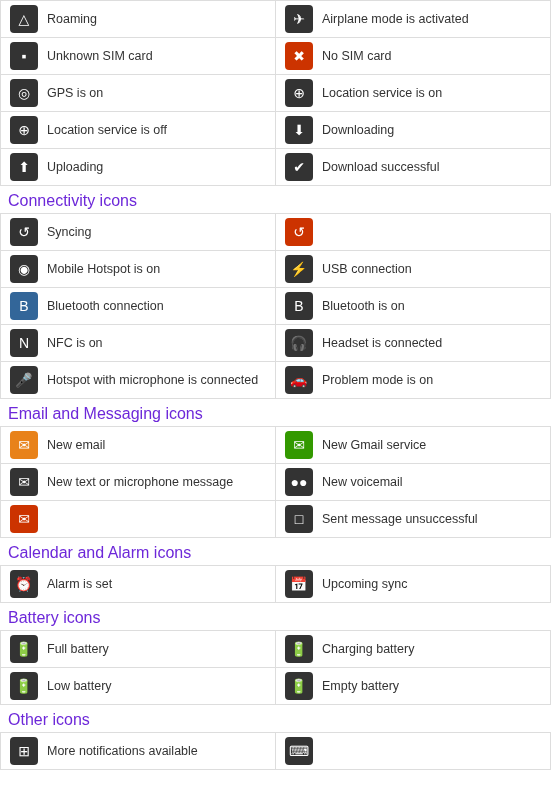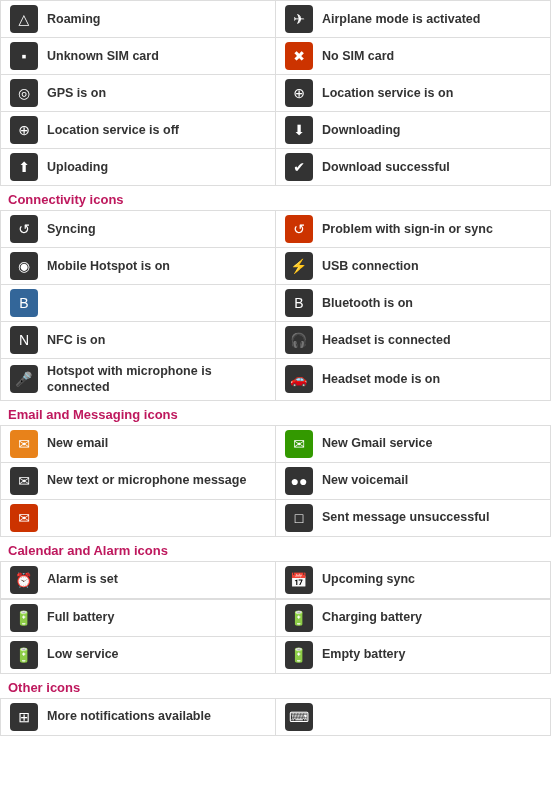--- a/index.html
+++ b/index.html
@@ -4,23 +4,23 @@
   <style>
     * { box-sizing: border-box; margin: 0; padding: 0; }
     body {
       font-family: Arial, sans-serif;
       font-size: 13px;
       background: #fff;
       color: #333;
       width: 551px;
     }
     .section-header {
-      color: #be185d;
-      font-weight: bold;
-      font-size: 13px;
+      color: #6d28d9;
+      font-weight: normal;
+      font-size: 16px;
       padding: 6px 8px 3px 8px;
     }
     .icon-box {
       display: inline-flex;
       align-items: center;
       justify-content: center;
       width: 28px;
       height: 28px;
       background: #555;
       border-radius: 4px;
@@ -43,21 +43,20 @@
       min-width: 34px;
       display: flex;
       align-items: center;
       justify-content: center;
       margin-right: 6px;
     }
     .entry .entry-label {
       font-size: 12.5px;
       color: #333;
       line-height: 1.3;
-      font-weight: bold;
     }
     .two-col {
       display: grid;
       grid-template-columns: 1fr 1fr;
       border-left: 1px solid #ddd;
       border-top: 1px solid #ddd;
     }
     .two-col .entry {
       border: none;
       border-right: 1px solid #ddd;
@@ -135,38 +134,38 @@
       <div class="entry">
         <div class="icon-wrap">
           <div class="icon-box dark">↺</div>
         </div>
         <span class="entry-label">Syncing</span>
       </div>
       <div class="entry">
         <div class="icon-wrap">
           <div class="icon-box red">↺</div>
         </div>
-        <span class="entry-label">Problem with sign-in or sync</span>
       </div>
       <div class="entry">
         <div class="icon-wrap">
           <div class="icon-box dark">◉</div>
         </div>
         <span class="entry-label">Mobile Hotspot is on</span>
       </div>
       <div class="entry">
         <div class="icon-wrap">
           <div class="icon-box dark">⚡</div>
         </div>
         <span class="entry-label">USB connection</span>
       </div>
       <div class="entry">
         <div class="icon-wrap">
           <div class="icon-box blue">B</div>
         </div>
+        <span class="entry-label">Bluetooth connection</span>
       </div>
       <div class="entry">
         <div class="icon-wrap">
           <div class="icon-box dark">B</div>
         </div>
         <span class="entry-label">Bluetooth is on</span>
       </div>
       <div class="entry">
         <div class="icon-wrap">
           <div class="icon-box dark">N</div>
@@ -182,21 +181,21 @@
       <div class="entry">
         <div class="icon-wrap">
           <div class="icon-box dark">🎤</div>
         </div>
         <span class="entry-label">Hotspot with microphone is connected</span>
       </div>
       <div class="entry">
         <div class="icon-wrap">
           <div class="icon-box dark">🚗</div>
         </div>
-        <span class="entry-label">Headset mode is on</span>
+        <span class="entry-label">Problem mode is on</span>
       </div>
     </div>
     <div class="section-header">Email and Messaging icons</div>
     <div class="two-col">
       <div class="entry">
         <div class="icon-wrap">
           <div class="icon-box orange">✉</div>
         </div>
         <span class="entry-label">New email</span>
       </div>
@@ -238,38 +237,39 @@
         </div>
         <span class="entry-label">Alarm is set</span>
       </div>
       <div class="entry">
         <div class="icon-wrap">
           <div class="icon-box dark">📅</div>
         </div>
         <span class="entry-label">Upcoming sync</span>
       </div>
     </div>
+    <div class="section-header">Battery icons</div>
     <div class="two-col">
       <div class="entry">
         <div class="icon-wrap">
           <div class="icon-box dark">🔋</div>
         </div>
         <span class="entry-label">Full battery</span>
       </div>
       <div class="entry">
         <div class="icon-wrap">
           <div class="icon-box dark">🔋</div>
         </div>
         <span class="entry-label">Charging battery</span>
       </div>
       <div class="entry">
         <div class="icon-wrap">
           <div class="icon-box dark">🔋</div>
         </div>
-        <span class="entry-label">Low service</span>
+        <span class="entry-label">Low battery</span>
       </div>
       <div class="entry">
         <div class="icon-wrap">
           <div class="icon-box dark">🔋</div>
         </div>
         <span class="entry-label">Empty battery</span>
       </div>
     </div>
     <div class="section-header">Other icons</div>
     <div class="two-col">

